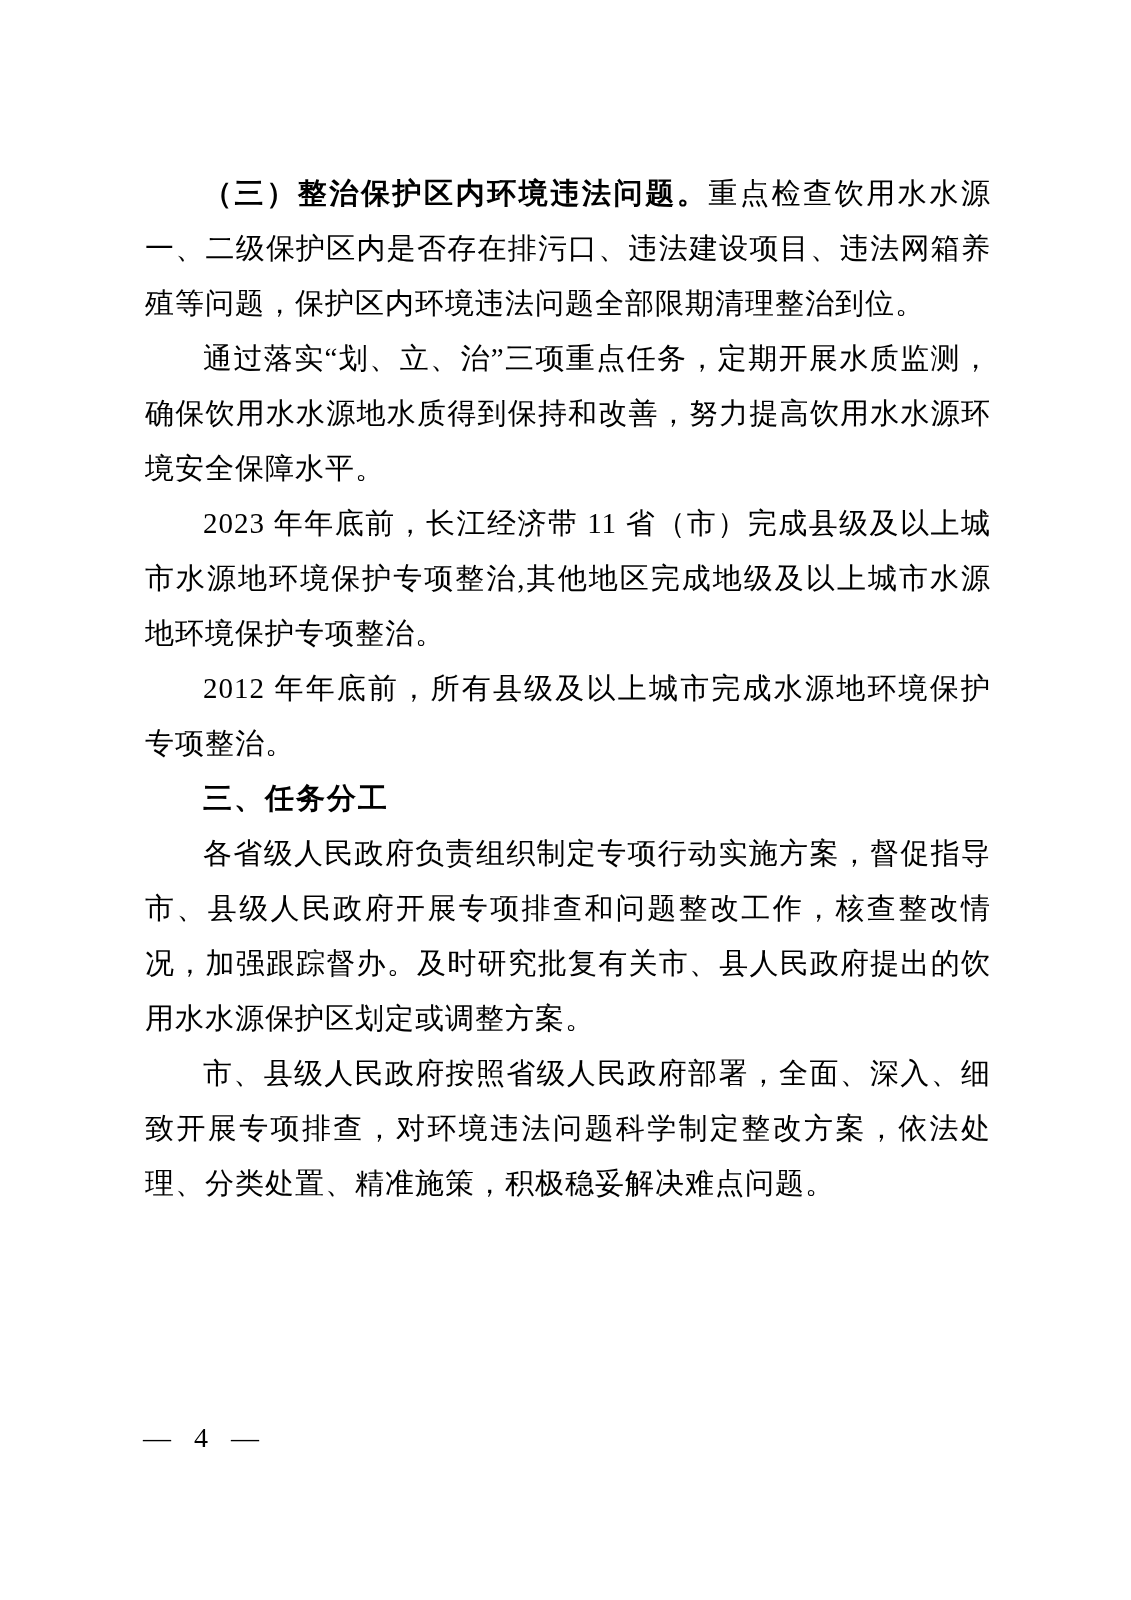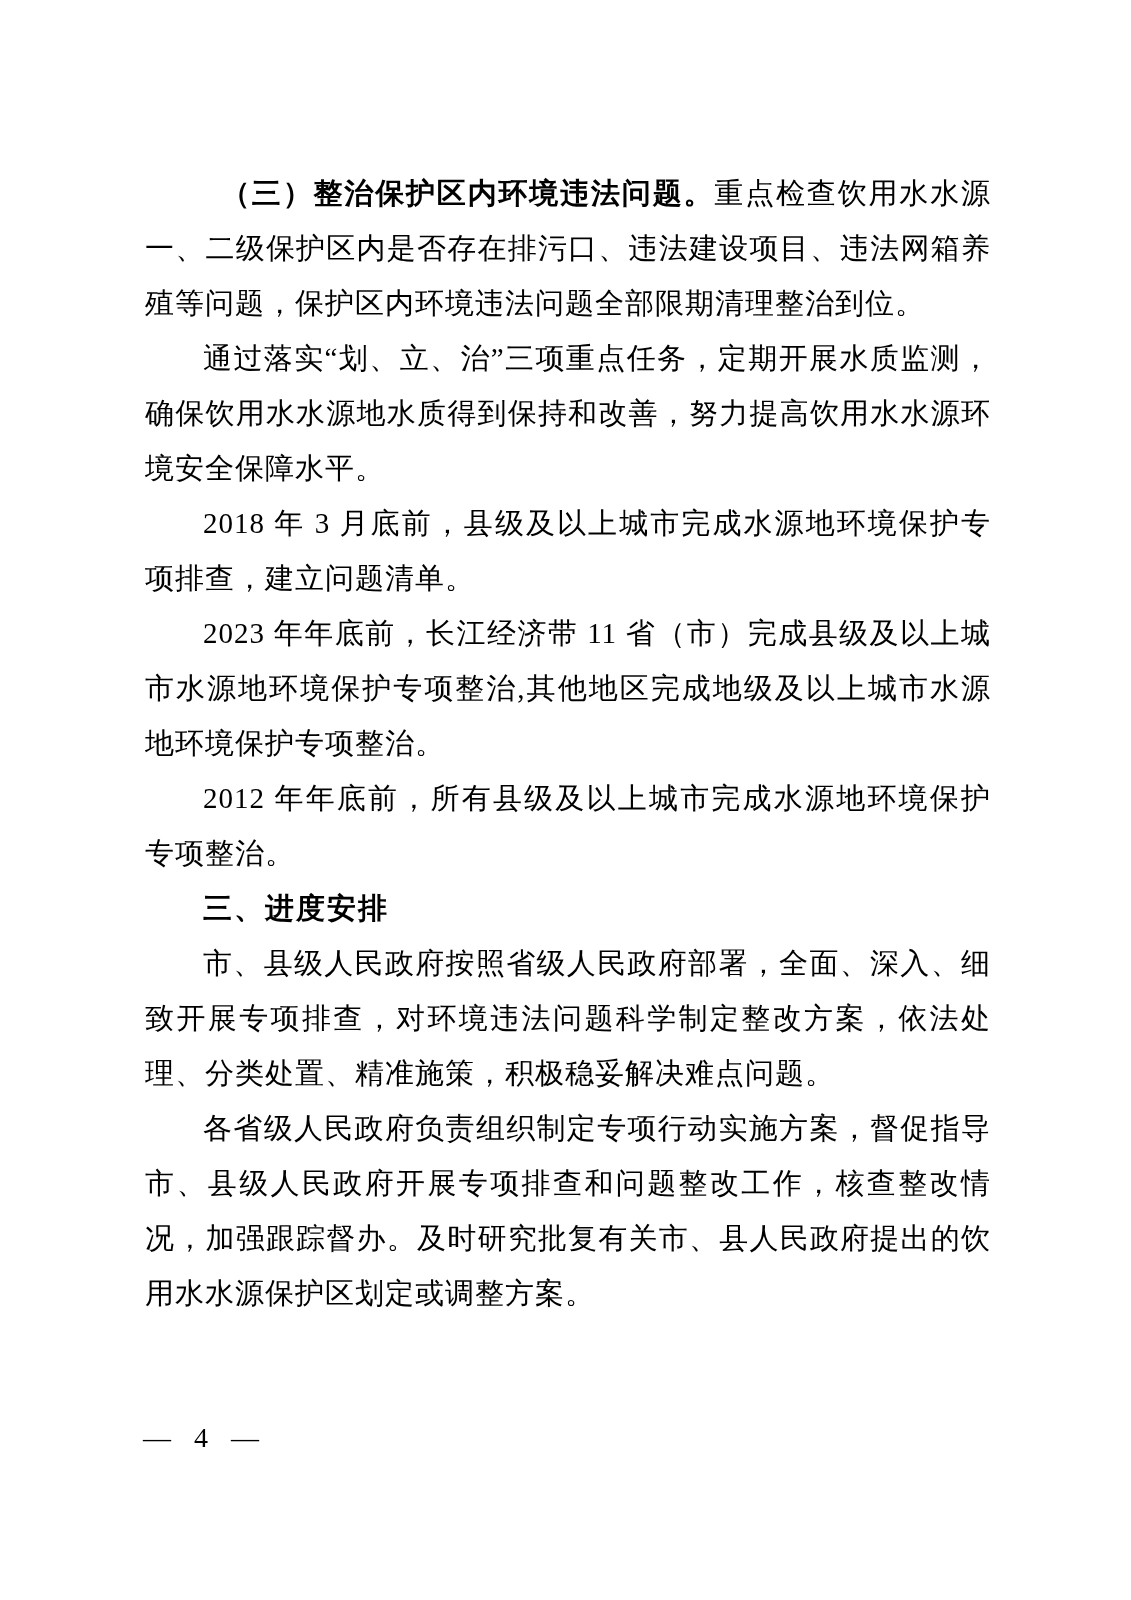--- a/index.html
+++ b/index.html
@@ -28,21 +28,20 @@
     font-size: 29px;
     line-height: 55px;
     text-align: justify;
     text-align-last: left;
     text-indent: 2em;
     letter-spacing: 1px;
     word-break: break-all;
   }
   .lead-bold {
     font-weight: 700;
-    margin-left: 18px;
   }
   p.heading {
     font-weight: 700;
     letter-spacing: 2px;
   }
   .page-footer {
     position: absolute;
     left: 143px;
     top: 1418px;
     font-size: 28px;
@@ -55,29 +54,28 @@
 <body>
 
 <div class="page">
   <div class="content">
 
     <p><span class="lead-bold">（三）整治保护区内环境违法问题。</span><span>重点检查饮用水水源一、二级保护区内是否存在排污口、违法建设项目、违法网箱养殖等问题，保护区内环境违法问题全部限期清理整治到位。</span></p>
 
     <p>通过落实“划、立、治”三项重点任务，定期开展水质监测，确保饮用水水源地水质得到保持和改善，努力提高饮用水水源环境安全保障水平。</p>
 
 
-    <p>2018 年 3 月底前，县级及以上城市完成水源地环境保护专项排查，建立问题清单。</p>
 
     <p>2023 年年底前，长江经济带 11 省（市）完成县级及以上城市水源地环境保护专项整治,其他地区完成地级及以上城市水源地环境保护专项整治。</p>
 
     <p>2012 年年底前，所有县级及以上城市完成水源地环境保护专项整治。</p>
 
-    <p class="heading">三、进度安排</p>
+    <p class="heading">三、任务分工</p>
+
+    <p>各省级人民政府负责组织制定专项行动实施方案，督促指导市、县级人民政府开展专项排查和问题整改工作，核查整改情况，加强跟踪督办。及时研究批复有关市、县人民政府提出的饮用水水源保护区划定或调整方案。</p>
 
     <p>市、县级人民政府按照省级人民政府部署，全面、深入、细致开展专项排查，对环境违法问题科学制定整改方案，依法处理、分类处置、精准施策，积极稳妥解决难点问题。</p>
-
-    <p>各省级人民政府负责组织制定专项行动实施方案，督促指导市、县级人民政府开展专项排查和问题整改工作，核查整改情况，加强跟踪督办。及时研究批复有关市、县人民政府提出的饮用水水源保护区划定或调整方案。</p>
 
 
   </div>
 
   <div class="page-footer">— 4 —</div>
 </div>
 
 </body></html>

